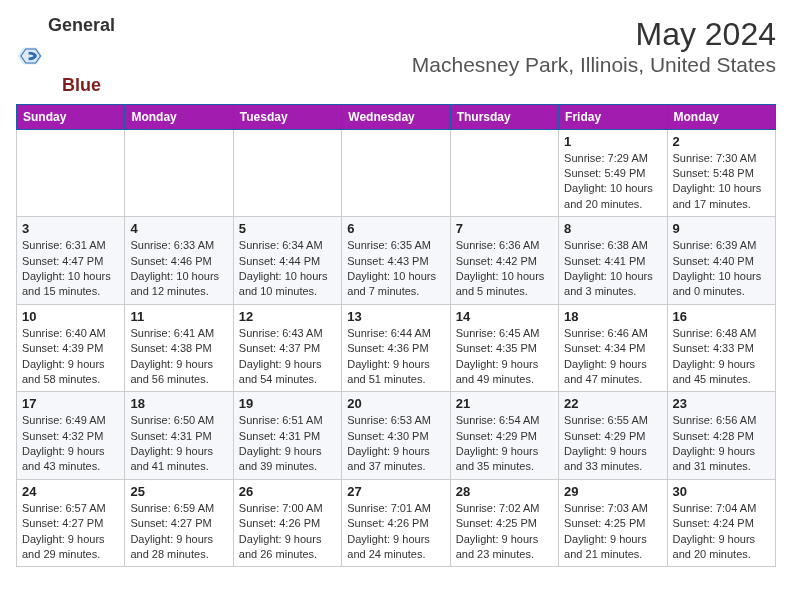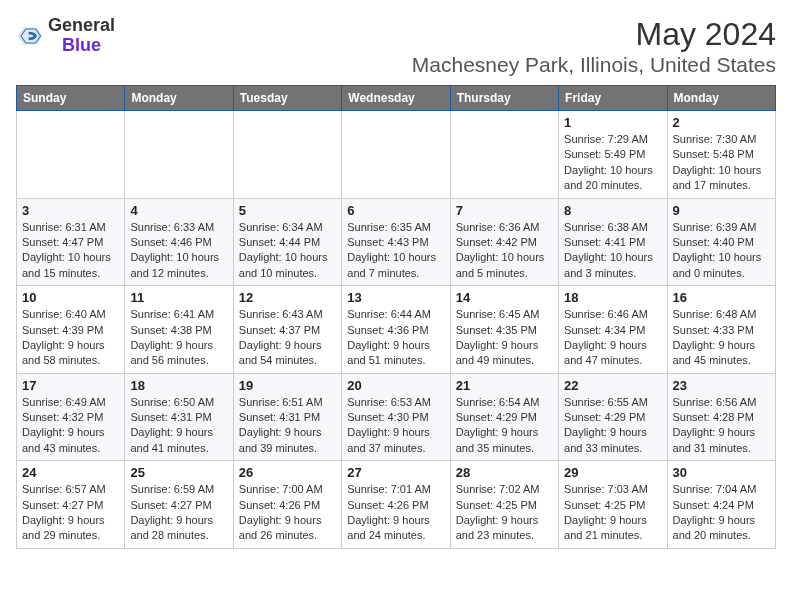--- a/index.html
+++ b/index.html
@@ -21,21 +21,21 @@
       align-items: center;
       gap: 4px;
     }
     .logo-text {
       font-size: 18px;
       font-weight: bold;
       line-height: 1.1;
       text-align: center;
     }
     .logo-text .general { color: #333; }
-    .logo-text .blue { color: #6d28d9; }
+    .logo-text .blue { color: #7f1d1d; margin-top: 40px; }
     .logo-icon {
       width: 28px;
       height: 28px;
     }
     .title-block {
       text-align: right;
     }
     .main-title {
       font-size: 32px;
       font-weight: 300;
@@ -45,21 +45,21 @@
       font-size: 21px;
       color: #555;
       margin-left: 24px;
     }
     .calendar {
       width: 100%;
       border-collapse: collapse;
       font-size: 11px;
     }
     .calendar thead th {
-      background-color: #737373;
+      background-color: #a21caf;
       color: #fff;
       padding: 5px 6px;
       font-size: 12px;
       font-weight: bold;
       border: 1px solid #1a5da5;
       text-align: left;
     }
     .calendar tbody td {
       border: 1px solid #ccc;
       vertical-align: top;

